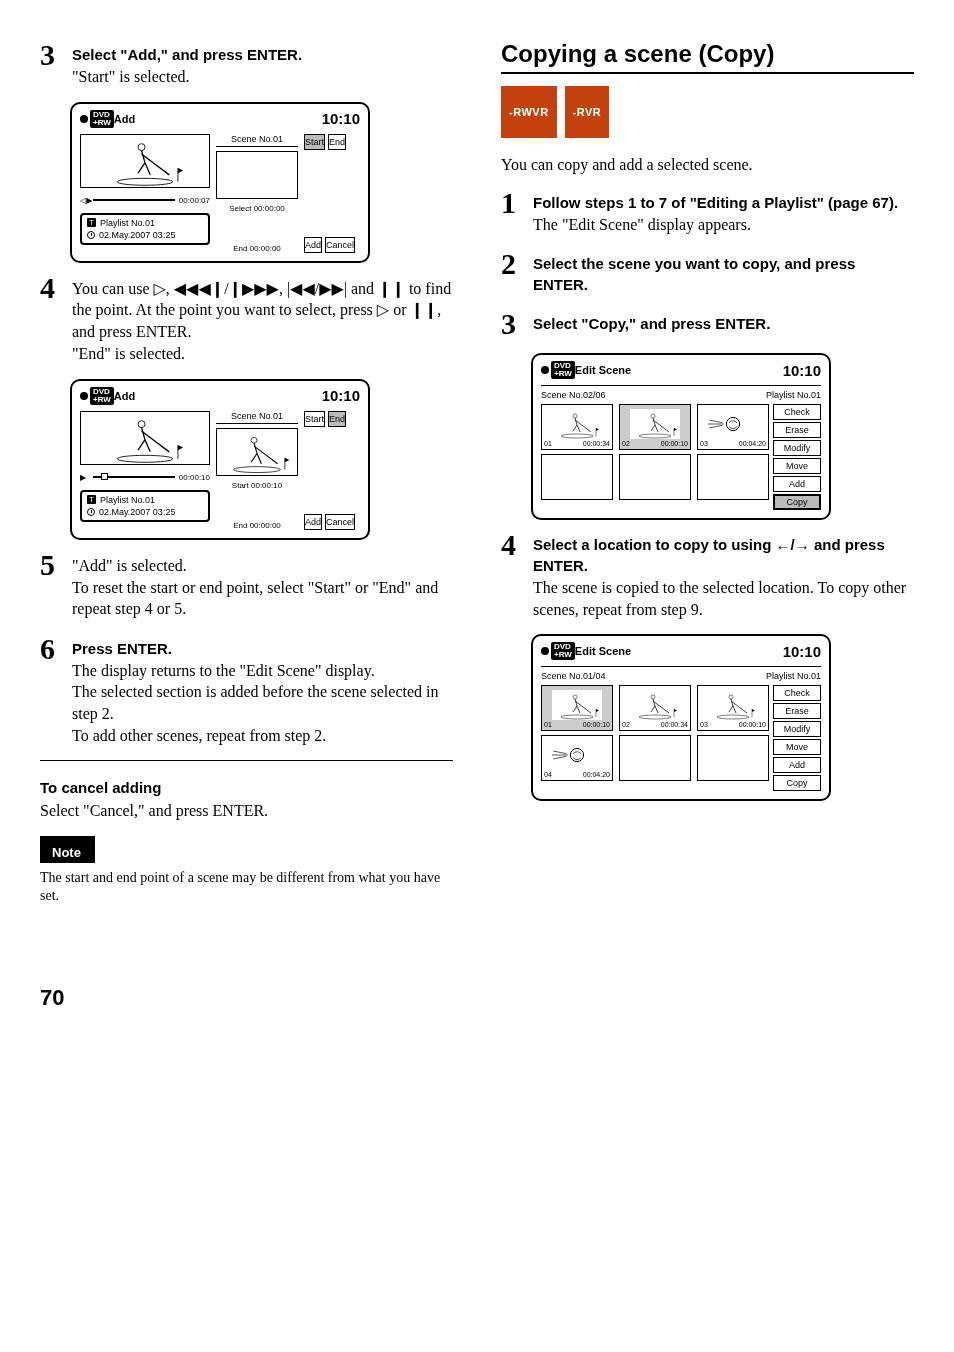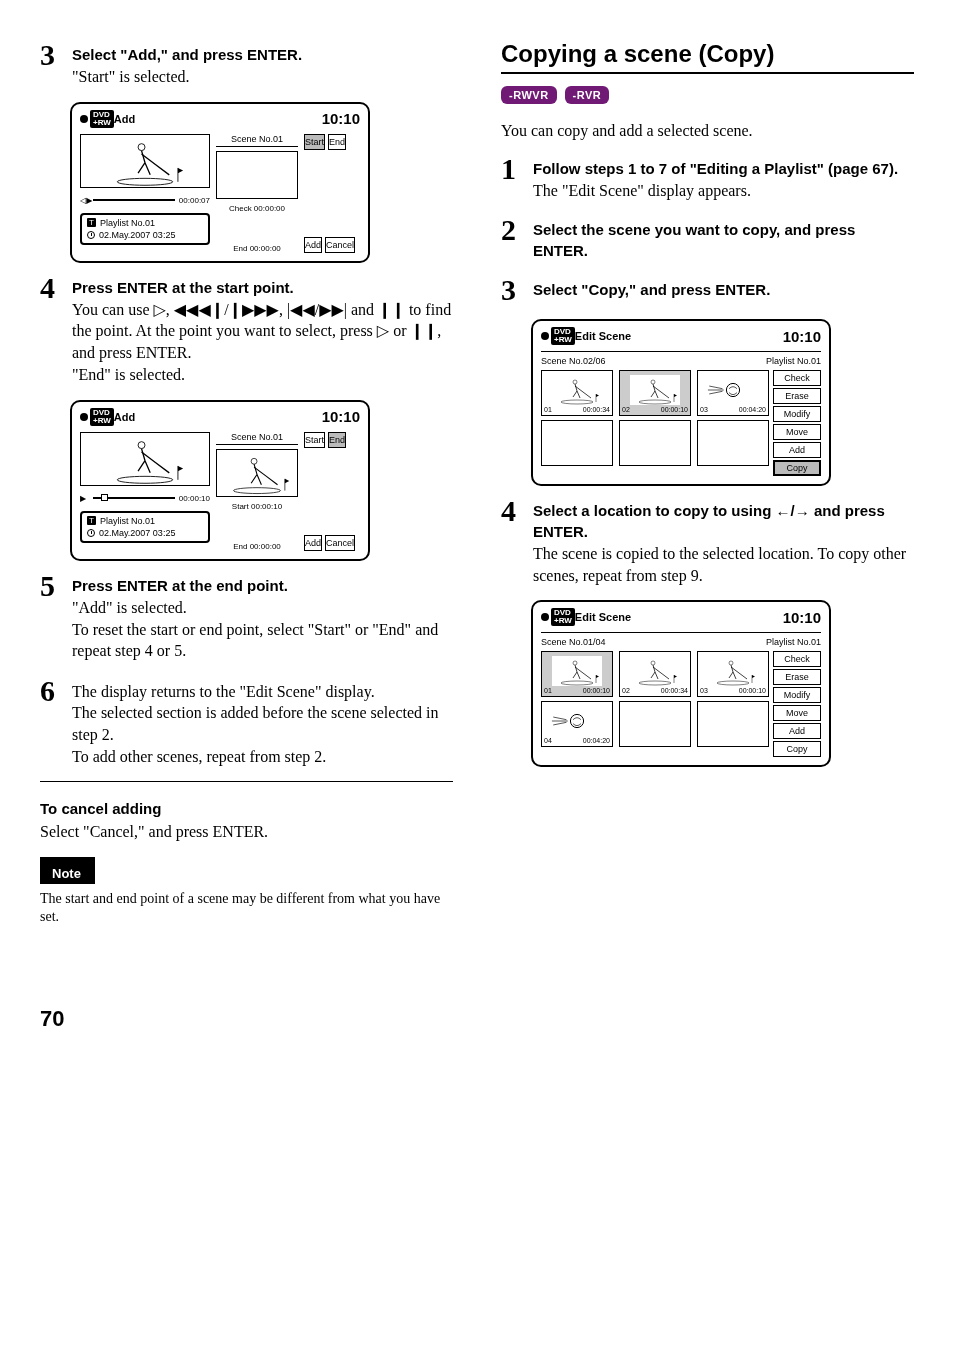--- a/index.html
+++ b/index.html
@@ -89,27 +89,27 @@
   .section-underline {
     border-bottom: 2px solid #000;
     margin-bottom: 12px;
   }
   .disc-tags {
     display: flex;
     gap: 8px;
     margin-bottom: 16px;
   }
   .disc-tag {
-    background: #701a75;
+    background: #c2410c;
     color: #fff;
     font-family: Arial, Helvetica, sans-serif;
     font-weight: bold;
     font-size: 11px;
-    padding: 3px 8px;
-    border-radius: 6px;
+    padding: 20px 8px;
+    border-radius: 0;
     letter-spacing: 0.5px;
   }
   .page-num {
     font-family: Arial, Helvetica, sans-serif;
     font-weight: bold;
     font-size: 22px;
     margin-top: 80px;
   }
   
   .screen {
@@ -313,41 +313,40 @@
               </div>
             <div class="info-line">
                 <span class="clock-icon"></span>
                 <span>02.May.2007  03:25</span>
               </div>
           </div>
         </div>
         <div class="screen-mid">
           <div class="scene-label">Scene No.01</div>
           <div class="mid-thumb"></div>
-          <div class="time-label">Check 00:00:00</div>
+          <div class="time-label">Select 00:00:00</div>
           <div style="height:22px"></div>
           <div class="time-label">End  00:00:00</div>
         </div>
         <div class="screen-right">
           <div class="btn-stack">
             <div class="ui-btn active">Start</div>
             <div class="ui-btn">End</div>
           </div>
           <div class="btn-stack">
             <div class="ui-btn">Add</div>
             <div class="ui-btn">Cancel</div>
           </div>
         </div>
       </div>
     </div>
 
     <div class="step">
       <div class="step-num">4</div>
       <div class="step-body">
-        <div class="step-head">Press ENTER at the start point.</div>
         <div class="step-text">
           <span>You can use </span><span>▷</span>, <span>◀◀◀❙</span>/<span>❙▶▶▶</span>, <span>|◀◀</span>/<span>▶▶|</span><span> and </span><span>❙❙</span><span> to find the point. At the point you want to select, press </span><span>▷</span><span> or </span><span>❙❙</span><span>, and press ENTER.</span>
         </div>
         <div class="step-text">"End" is selected.</div>
       </div>
     </div>
 
     
     <div class="screen indent-30">
       <div class="screen-title-row">
@@ -403,29 +402,29 @@
             <div class="ui-btn">Add</div>
             <div class="ui-btn">Cancel</div>
           </div>
         </div>
       </div>
     </div>
 
     <div class="step">
       <div class="step-num">5</div>
       <div class="step-body">
-        <div class="step-head">Press ENTER at the end point.</div>
         <div class="step-text" style="white-space:pre-line">"Add" is selected.
 To reset the start or end point, select "Start" or "End" and repeat step 4 or 5.</div>
       </div>
     </div>
 
     <div class="step">
       <div class="step-num">6</div>
       <div class="step-body">
+        <div class="step-head">Press ENTER.</div>
         <div class="step-text" style="white-space:pre-line">The display returns to the "Edit Scene" display.
 The selected section is added before the scene selected in step 2.
 To add other scenes, repeat from step 2.</div>
       </div>
     </div>
 
     <div class="divider"></div>
 
     <div class="sub-head">To cancel adding</div>
     <div class="body-text">Select "Cancel," and press ENTER.</div>

